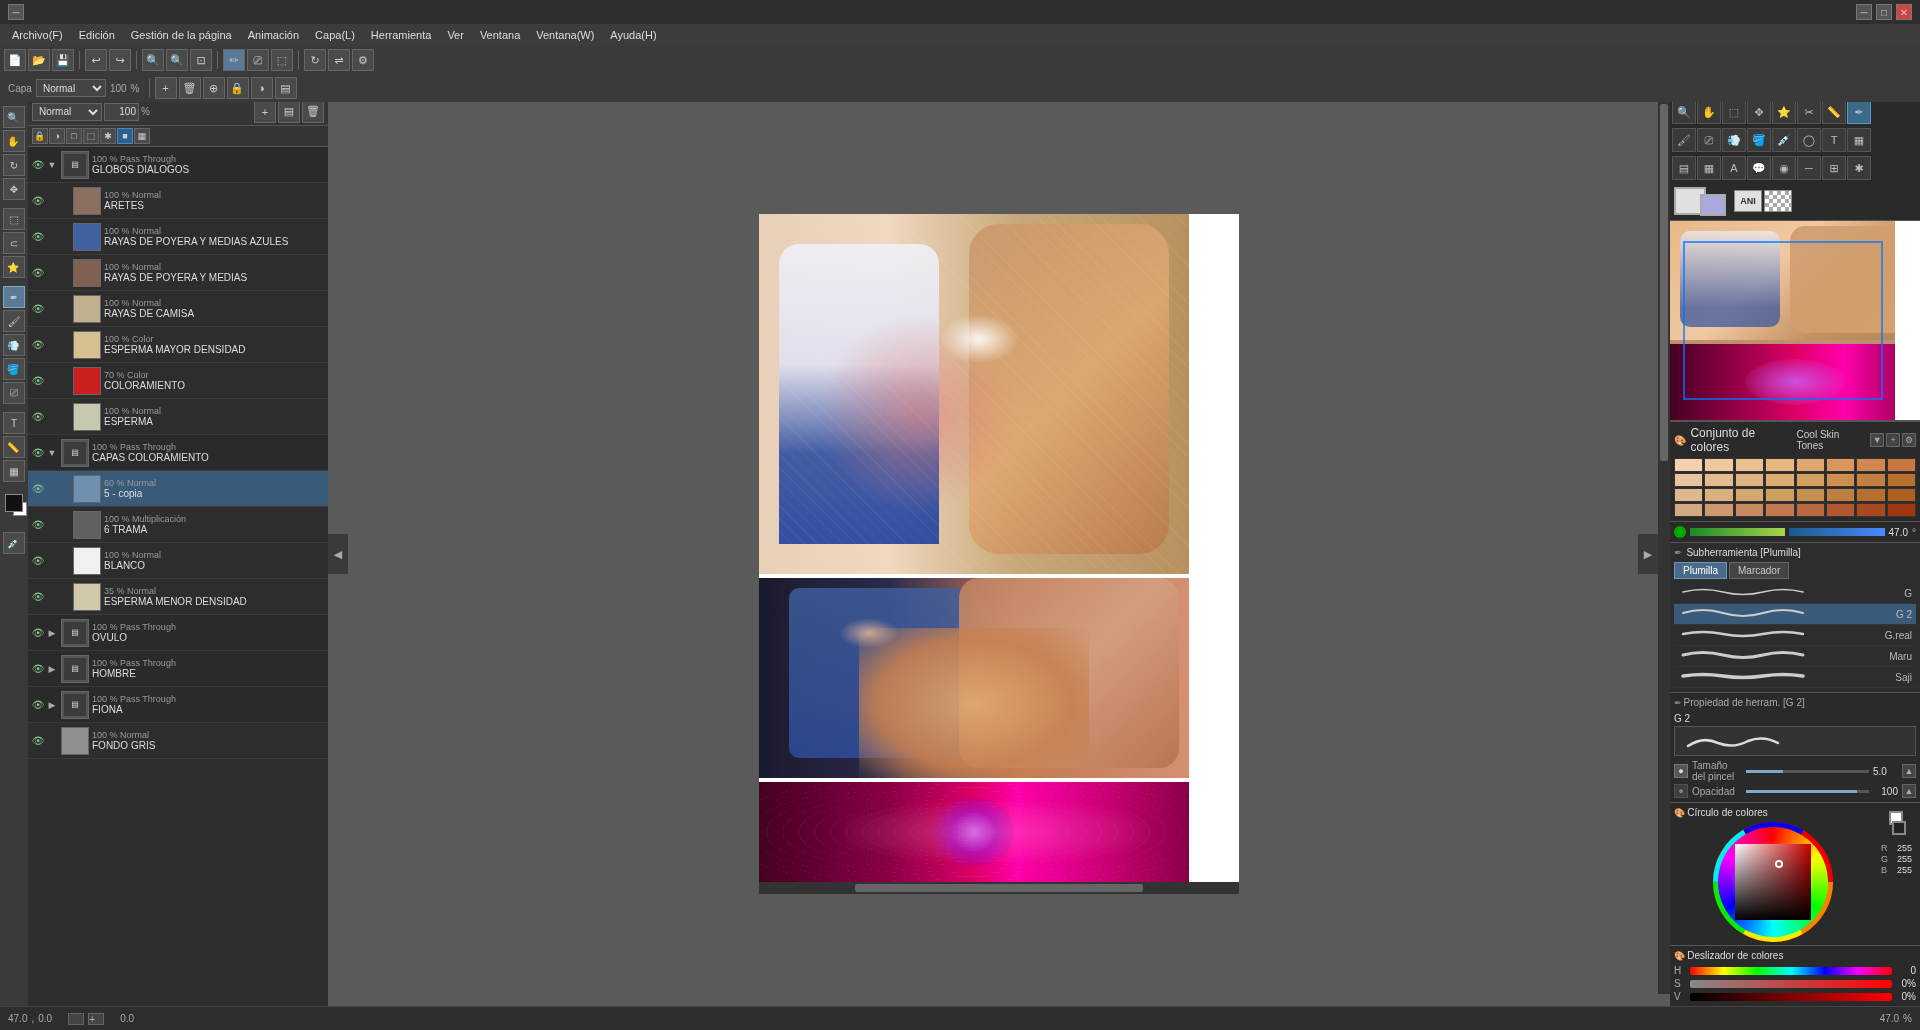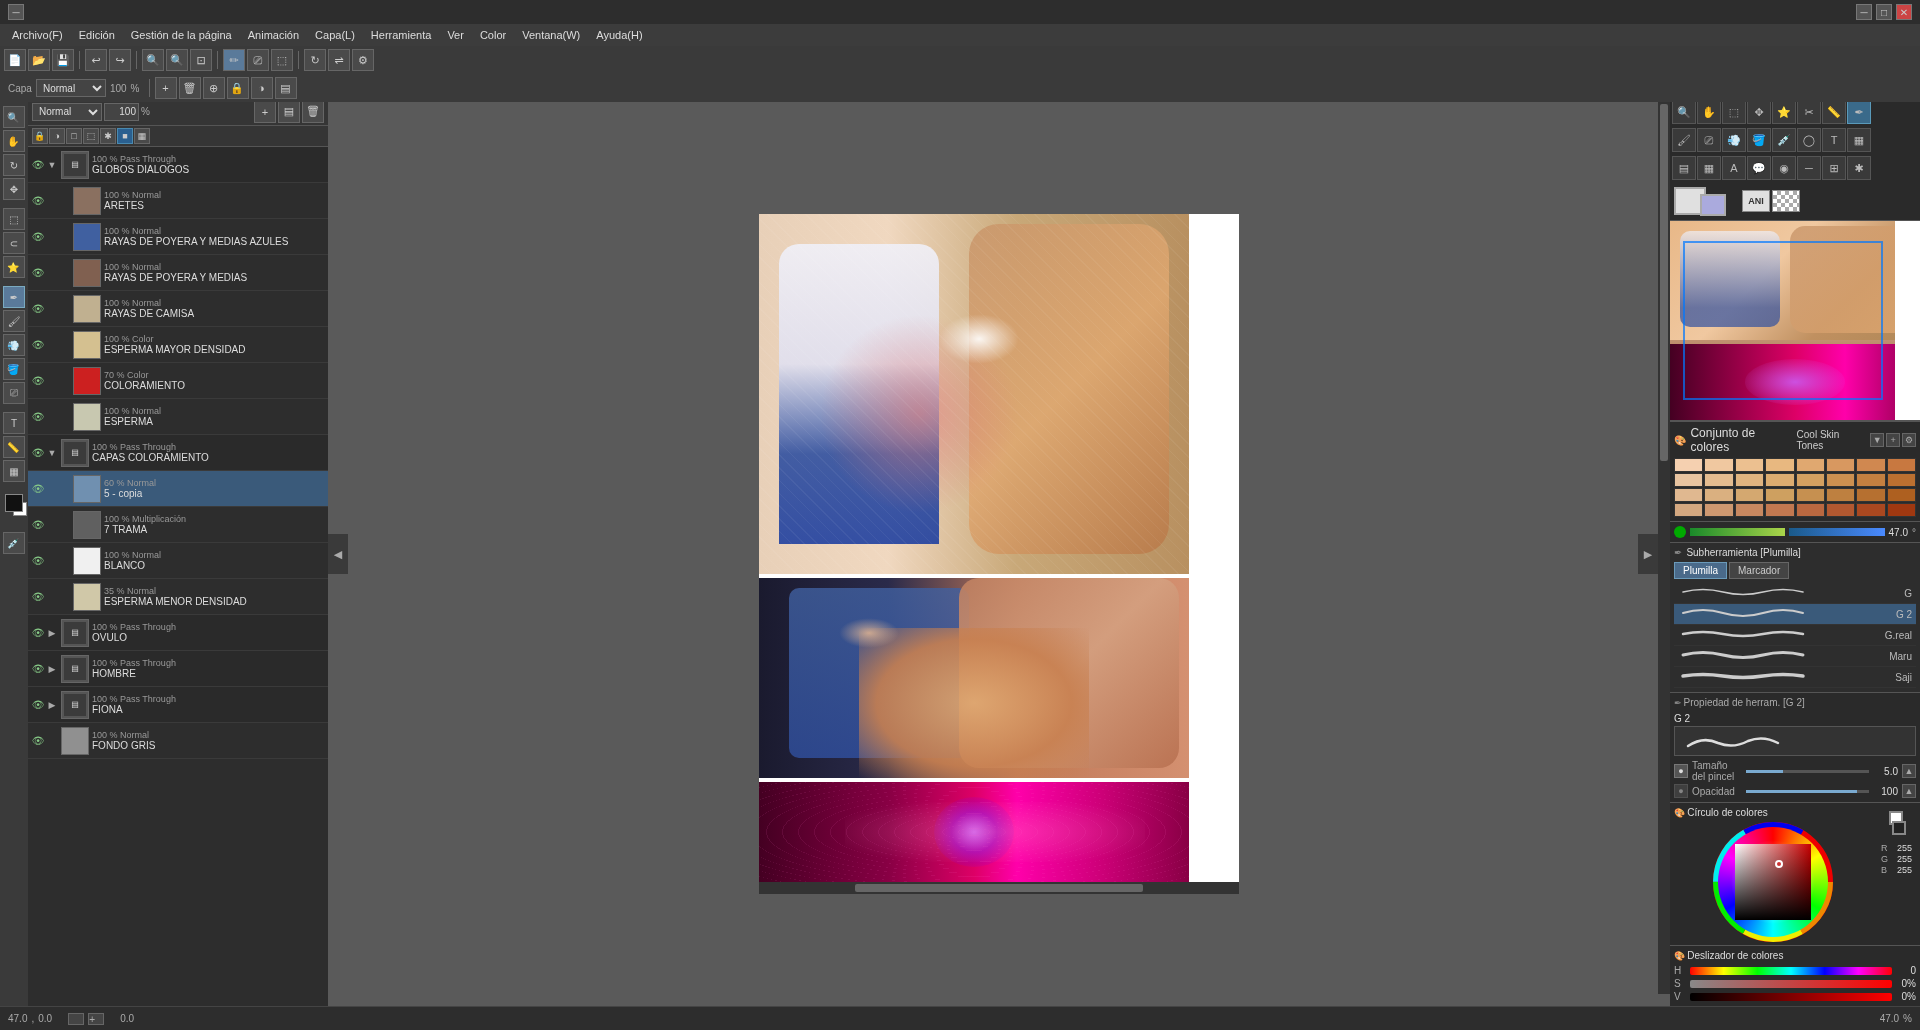--- a/index.html
+++ b/index.html
@@ -708,21 +708,21 @@
 </div>
 
 <div class="menu-bar">
   <div class="menu-item">Archivo(F)</div>
   <div class="menu-item">Edición</div>
   <div class="menu-item">Gestión de la página</div>
   <div class="menu-item">Animación</div>
   <div class="menu-item">Capa(L)</div>
   <div class="menu-item">Herramienta</div>
   <div class="menu-item">Ver</div>
-  <div class="menu-item">Color</div>
+  <div class="menu-item">Ventana</div>
   <div class="menu-item">Ventana(W)</div>
   <div class="menu-item">Ayuda(H)</div>
 </div>
 
 <div class="toolbar">
   <div class="toolbar-btn">📄</div>
   <div class="toolbar-btn">📂</div>
   <div class="toolbar-btn">💾</div>
   <div class="toolbar-separator"></div>
   <div class="toolbar-btn">↩</div>
@@ -939,21 +939,21 @@
   </div>
       <div class="layer-row">
     <div class="layer-eye" style="color:#88cc88;">👁</div>
     <div style="width:12px;flex-shrink:0;"></div>
     <div style="width:12px;flex-shrink:0;"></div>
     <div class="layer-thumb" style="background:#606060;">
       
     </div>
     <div class="layer-info">
       <div class="layer-meta">100 % Multiplicación</div>
-      <div class="layer-name">7 TRAMA</div>
+      <div class="layer-name">6 TRAMA</div>
     </div>
   </div>
       <div class="layer-row">
     <div class="layer-eye" style="color:#88cc88;">👁</div>
     <div style="width:12px;flex-shrink:0;"></div>
     <div style="width:12px;flex-shrink:0;"></div>
     <div class="layer-thumb" style="background:#f0f0f0;">
       
     </div>
     <div class="layer-info">
@@ -1123,21 +1123,21 @@
       <div class="tool-icon-btn">💬</div>
       <div class="tool-icon-btn">◉</div>
       <div class="tool-icon-btn">─</div>
       <div class="tool-icon-btn">⊞</div>
       <div class="tool-icon-btn">✱</div>
     </div>
 
     <div style="display:flex; align-items:center; padding:4px; gap:4px;">
       <div style="width:32px;height:28px;background:#e0e0e0;border:2px solid #aaa;cursor:pointer;"></div>
       <div style="width:26px;height:22px;background:#aaaadd;border:2px solid #aaa;cursor:pointer;margin-left:-10px;margin-top:8px;"></div>
-      <div style="margin-left:12px;display:flex;gap:2px;">
+      <div style="margin-left:4px;display:flex;gap:2px;">
         <div style="width:28px;height:22px;background:#e0e0e0;border:1px solid #888;display:flex;align-items:center;justify-content:center;font-size:9px;color:#333;font-weight:bold;cursor:pointer;">ANI</div>
         <div style="width:28px;height:22px;background:repeating-conic-gradient(#aaa 0% 25%, #fff 0% 50%) 0 0 / 8px 8px;border:1px solid #888;cursor:pointer;"></div>
       </div>
     </div>
   </div>
 
   <div class="navigator-section">
     <div class="nav-img">
 
       <div style="position:absolute; inset:0;">
@@ -1280,21 +1280,21 @@
       <svg width="100" height="20" viewBox="0 0 100 20">
         <path d="M 5 15 Q 20 5 35 12 Q 50 18 65 10 Q 80 4 95 12" stroke="#ddd" stroke-width="2.5" fill="none" stroke-linecap="round"></path>
       </svg>
     </div>
     <div style="display:flex;align-items:center;gap:4px;margin-bottom:2px;">
       <div style="width:14px;height:14px;background:#555;border:1px solid #777;display:flex;align-items:center;justify-content:center;font-size:9px;">●</div>
       <span style="font-size:10px;color:#aaa;width:50px;">Tamaño del pincel</span>
       <div style="flex:1;height:3px;background:#555;position:relative;">
         <div style="width:30%;height:100%;background:#7aaad0;"></div>
       </div>
-      <span style="font-size:10px;color:#ddd;width:25px;text-align:right;">5.0</span>
+      <span style="font-size:10px;color:#ddd;width:25px;text-align:left;">5.0</span>
       <div class="small-ctrl-btn">▲</div>
     </div>
     <div style="display:flex;align-items:center;gap:4px;">
       <div style="width:14px;height:14px;background:#555;border:1px solid #777;display:flex;align-items:center;justify-content:center;font-size:9px;opacity:0.5;">●</div>
       <span style="font-size:10px;color:#aaa;width:50px;">Opacidad</span>
       <div style="flex:1;height:3px;background:#555;position:relative;">
         <div style="width:90%;height:100%;background:#7aaad0;"></div>
       </div>
       <span style="font-size:10px;color:#ddd;width:25px;text-align:right;">100</span>
       <div class="small-ctrl-btn">▲</div>

